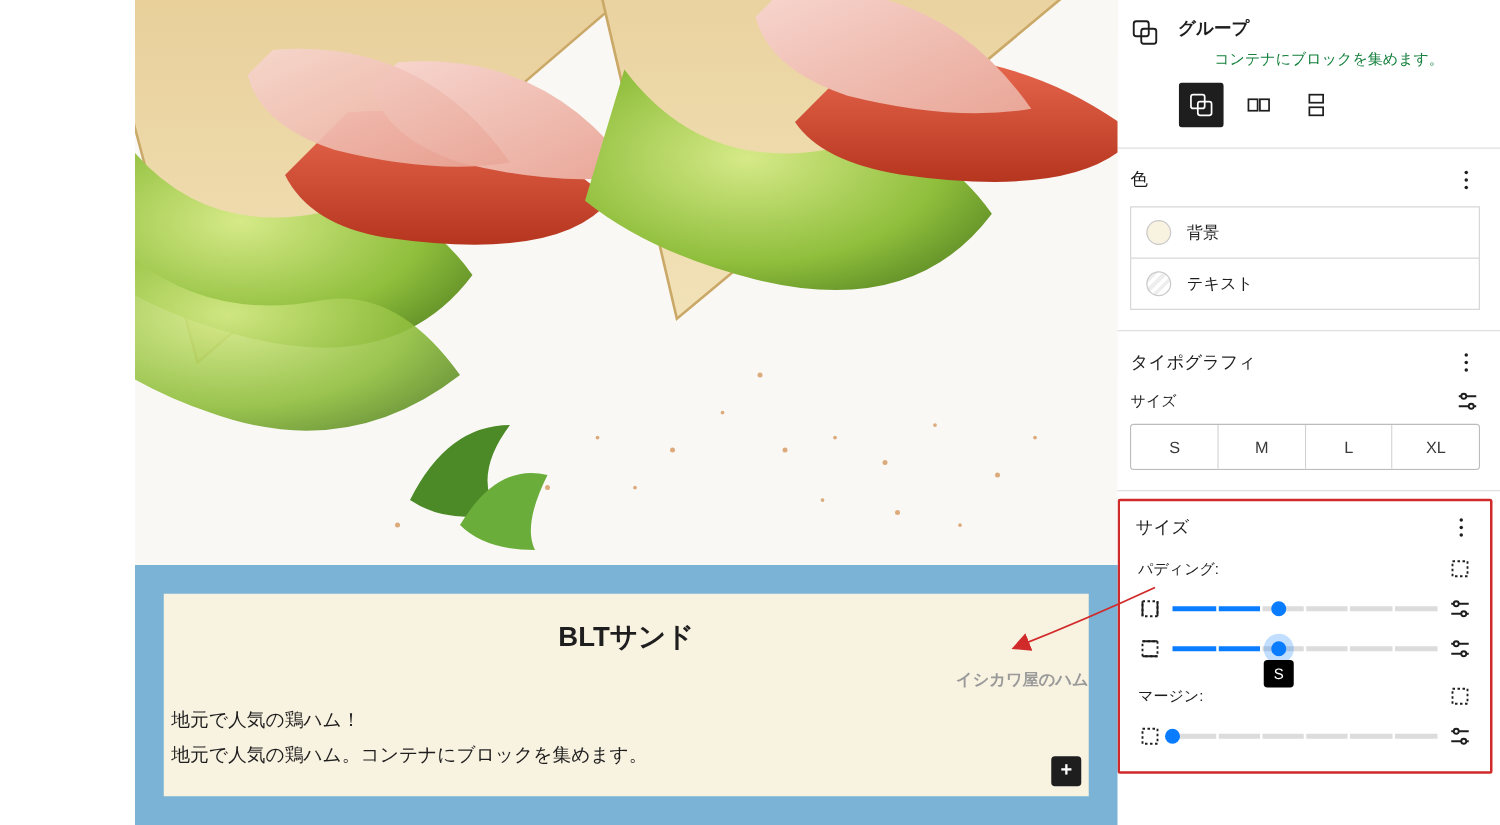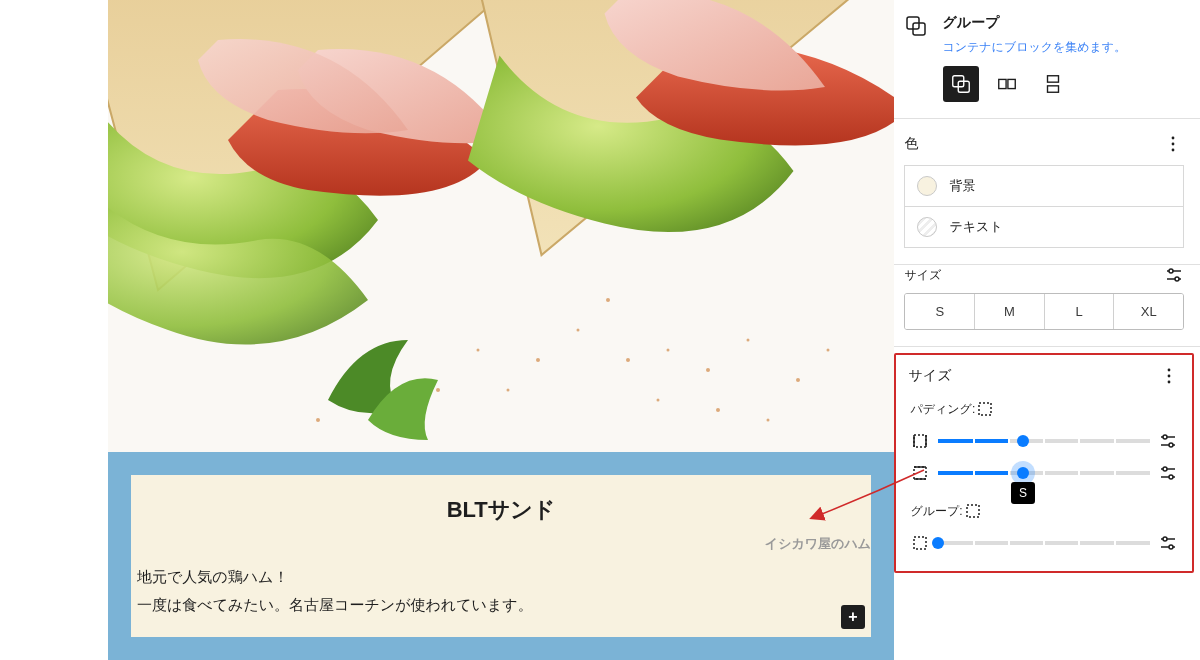--- a/index.html
+++ b/index.html
@@ -21,21 +21,21 @@
 
   
   .photo { background: linear-gradient(180deg,#f4efe6 0%,#f7f6f2 55%,#ffffff 100%); }
 
   
   .panel { border-bottom: 1px solid #e0e0e0; }
   .block-header { display: flex; gap: 14px; padding: 14px 16px 10px; }
   .block-header svg { flex: 0 0 24px; }
   .block-header .texts { flex: 1; }
   .block-header .title { font-size: 14px; font-weight: 600; }
-  .block-header .desc { font-size: 12px; color: #3b82f6; margin-top: 6px; line-height: 1.5; }
+  .block-header .desc { font-size: 12px; color: #15803d; margin-top: 6px; line-height: 1.5; text-align: center; }
   .variation-row { display: flex; gap: 10px; padding: 0 0 16px 55px; }
   .var-btn { width: 36px; height: 36px; border: 1px solid transparent; border-radius: 3px; display: flex; align-items: center; justify-content: center; cursor: pointer; }
   .var-btn.active { background: #1e1e1e; color: #fff; }
   .var-btn svg { stroke: currentColor; }
 
   .section-head { display: flex; align-items: center; justify-content: space-between; padding: 14px 16px 10px; }
   .section-head .h { font-size: 14px; font-weight: 500; }
   .kebab { width: 22px; height: 22px; display: flex; align-items: center; justify-content: center; cursor: pointer; }
   .kebab svg circle { fill: #1e1e1e; }
 
@@ -49,21 +49,21 @@
   .typo-body { padding: 0 16px 16px; }
   .label-row { display: flex; align-items: center; justify-content: space-between; font-size: 12px; margin-bottom: 8px; }
   .sliders-icon { width: 20px; height: 20px; display:flex; align-items:center; justify-content:center; cursor:pointer; }
   .seg { display: flex; border: 1px solid #bcbcbc; border-radius: 3px; overflow: hidden; }
   .seg button { flex: 1; background: #fff; border: none; border-right: 1px solid #d0d0d0; padding: 10px 0; font-size: 13px; cursor: pointer; color: #3a3a3a; }
   .seg button:last-child { border-right: none; }
 
   
   .size-panel { border: 2px solid #d02a2a; margin: 6px; border-radius: 2px; padding-bottom: 12px; }
   .size-panel .section-head { padding: 10px 12px 6px; }
-  .sub-label { display: flex; align-items: center; font-size: 12px; padding: 6px 14px; }
+  .sub-label { display: flex; align-items: center; justify-content: space-between; font-size: 12px; padding: 6px 14px; }
   .slider-block { display: flex; align-items: center; gap: 8px; padding: 6px 14px; }
   .axis-btn { width: 20px; height: 20px; display:flex; align-items:center; justify-content:center; cursor:pointer; }
   .track-wrap { flex: 1; position: relative; height: 18px; }
   .track { position: absolute; left: 0; right: 0; top: 50%; transform: translateY(-50%); height: 4px; border-radius: 2px; display: flex; }
   .track .seg-t { flex: 1; background: #dcdcdc; position: relative; }
   .track .seg-t.fill { background: #0a7cff; }
   .track .seg-t + .seg-t::before { content: ""; position: absolute; left: -1px; top: -1px; width: 2px; height: 6px; background: #fff; }
   .thumb { position: absolute; top: 50%; width: 12px; height: 12px; background: #0a7cff; border-radius: 50%; transform: translate(-50%,-50%); }
   .thumb.halo::after { content:""; position:absolute; left:50%; top:50%; width:24px; height:24px; border-radius:50%; background: rgba(10,124,255,.25); transform: translate(-50%,-50%); }
   .val-bubble { position: absolute; top: 18px; transform: translateX(-50%); background: #000; color:#fff; font-size: 12px; padding: 4px 8px; border-radius: 3px; }
@@ -150,21 +150,21 @@
           <path d="M40 60 q30 -50 70 -40 q-20 40 -10 60 q-40 0 -60 -20 z" fill="#6aad3a"></path>
         </g>
       </svg>
 
       <div class="blue-frame">
         <div class="cream-card">
           <h2>BLTサンド</h2>
           <div class="subtitle">イシカワ屋のハム</div>
           <div class="body-text">
             <div>地元で人気の鶏ハム！</div>
-            <div>一度は食べてみたい。名古屋コーチンが使われています。</div>
+            <div>地元で人気の鶏ハム。コンテナにブロックを集めます。</div>
           </div>
           <div class="add-btn">
             <span>+</span>
           </div>
         </div>
       </div>
     </div>
   </div>
 
   <div class="sidebar-col">
@@ -219,20 +219,30 @@
           <span>背景</span>
         </div>
         <div class="color-row">
           <span class="swatch striped"></span>
           <span>テキスト</span>
         </div>
       </div>
     </div>
 
     <div class="panel">
+      <div class="section-head">
+        <div class="h">タイポグラフィ</div>
+        <div class="kebab">
+          <svg width="18" height="18" viewBox="0 0 18 18">
+              <circle cx="9" cy="3" r="1.4"></circle>
+              <circle cx="9" cy="9" r="1.4"></circle>
+              <circle cx="9" cy="15" r="1.4"></circle>
+            </svg>
+        </div>
+      </div>
       <div class="typo-body">
         <div class="label-row">
           <span>サイズ</span>
           <span class="sliders-icon">
             <svg width="18" height="18" viewBox="0 0 18 18" class="ico">
                 <line x1="2" y1="5" x2="16" y2="5"></line>
                 <circle cx="6" cy="5" r="2" fill="#fff"></circle>
                 <line x1="2" y1="13" x2="16" y2="13"></line>
                 <circle cx="12" cy="13" r="2" fill="#fff"></circle>
               </svg>
@@ -321,21 +331,21 @@
           <svg width="18" height="18" viewBox="0 0 18 18" class="ico">
               <line x1="2" y1="5" x2="16" y2="5"></line>
               <circle cx="6" cy="5" r="2" fill="#fff"></circle>
               <line x1="2" y1="13" x2="16" y2="13"></line>
               <circle cx="12" cy="13" r="2" fill="#fff"></circle>
             </svg>
         </span>
       </div>
 
       <div class="sub-label" style="margin-top:6px">
-        <span>グループ:</span>
+        <span>マージン:</span>
         <span class="axis-btn">
           <svg width="18" height="18" viewBox="0 0 18 18" class="ico">
               <rect x="3" y="3" width="12" height="12" stroke-dasharray="2 2"></rect>
             </svg>
         </span>
       </div>
 
       <div class="slider-block">
         <span class="axis-btn">
           <svg width="16" height="16" viewBox="0 0 16 16" class="ico">

